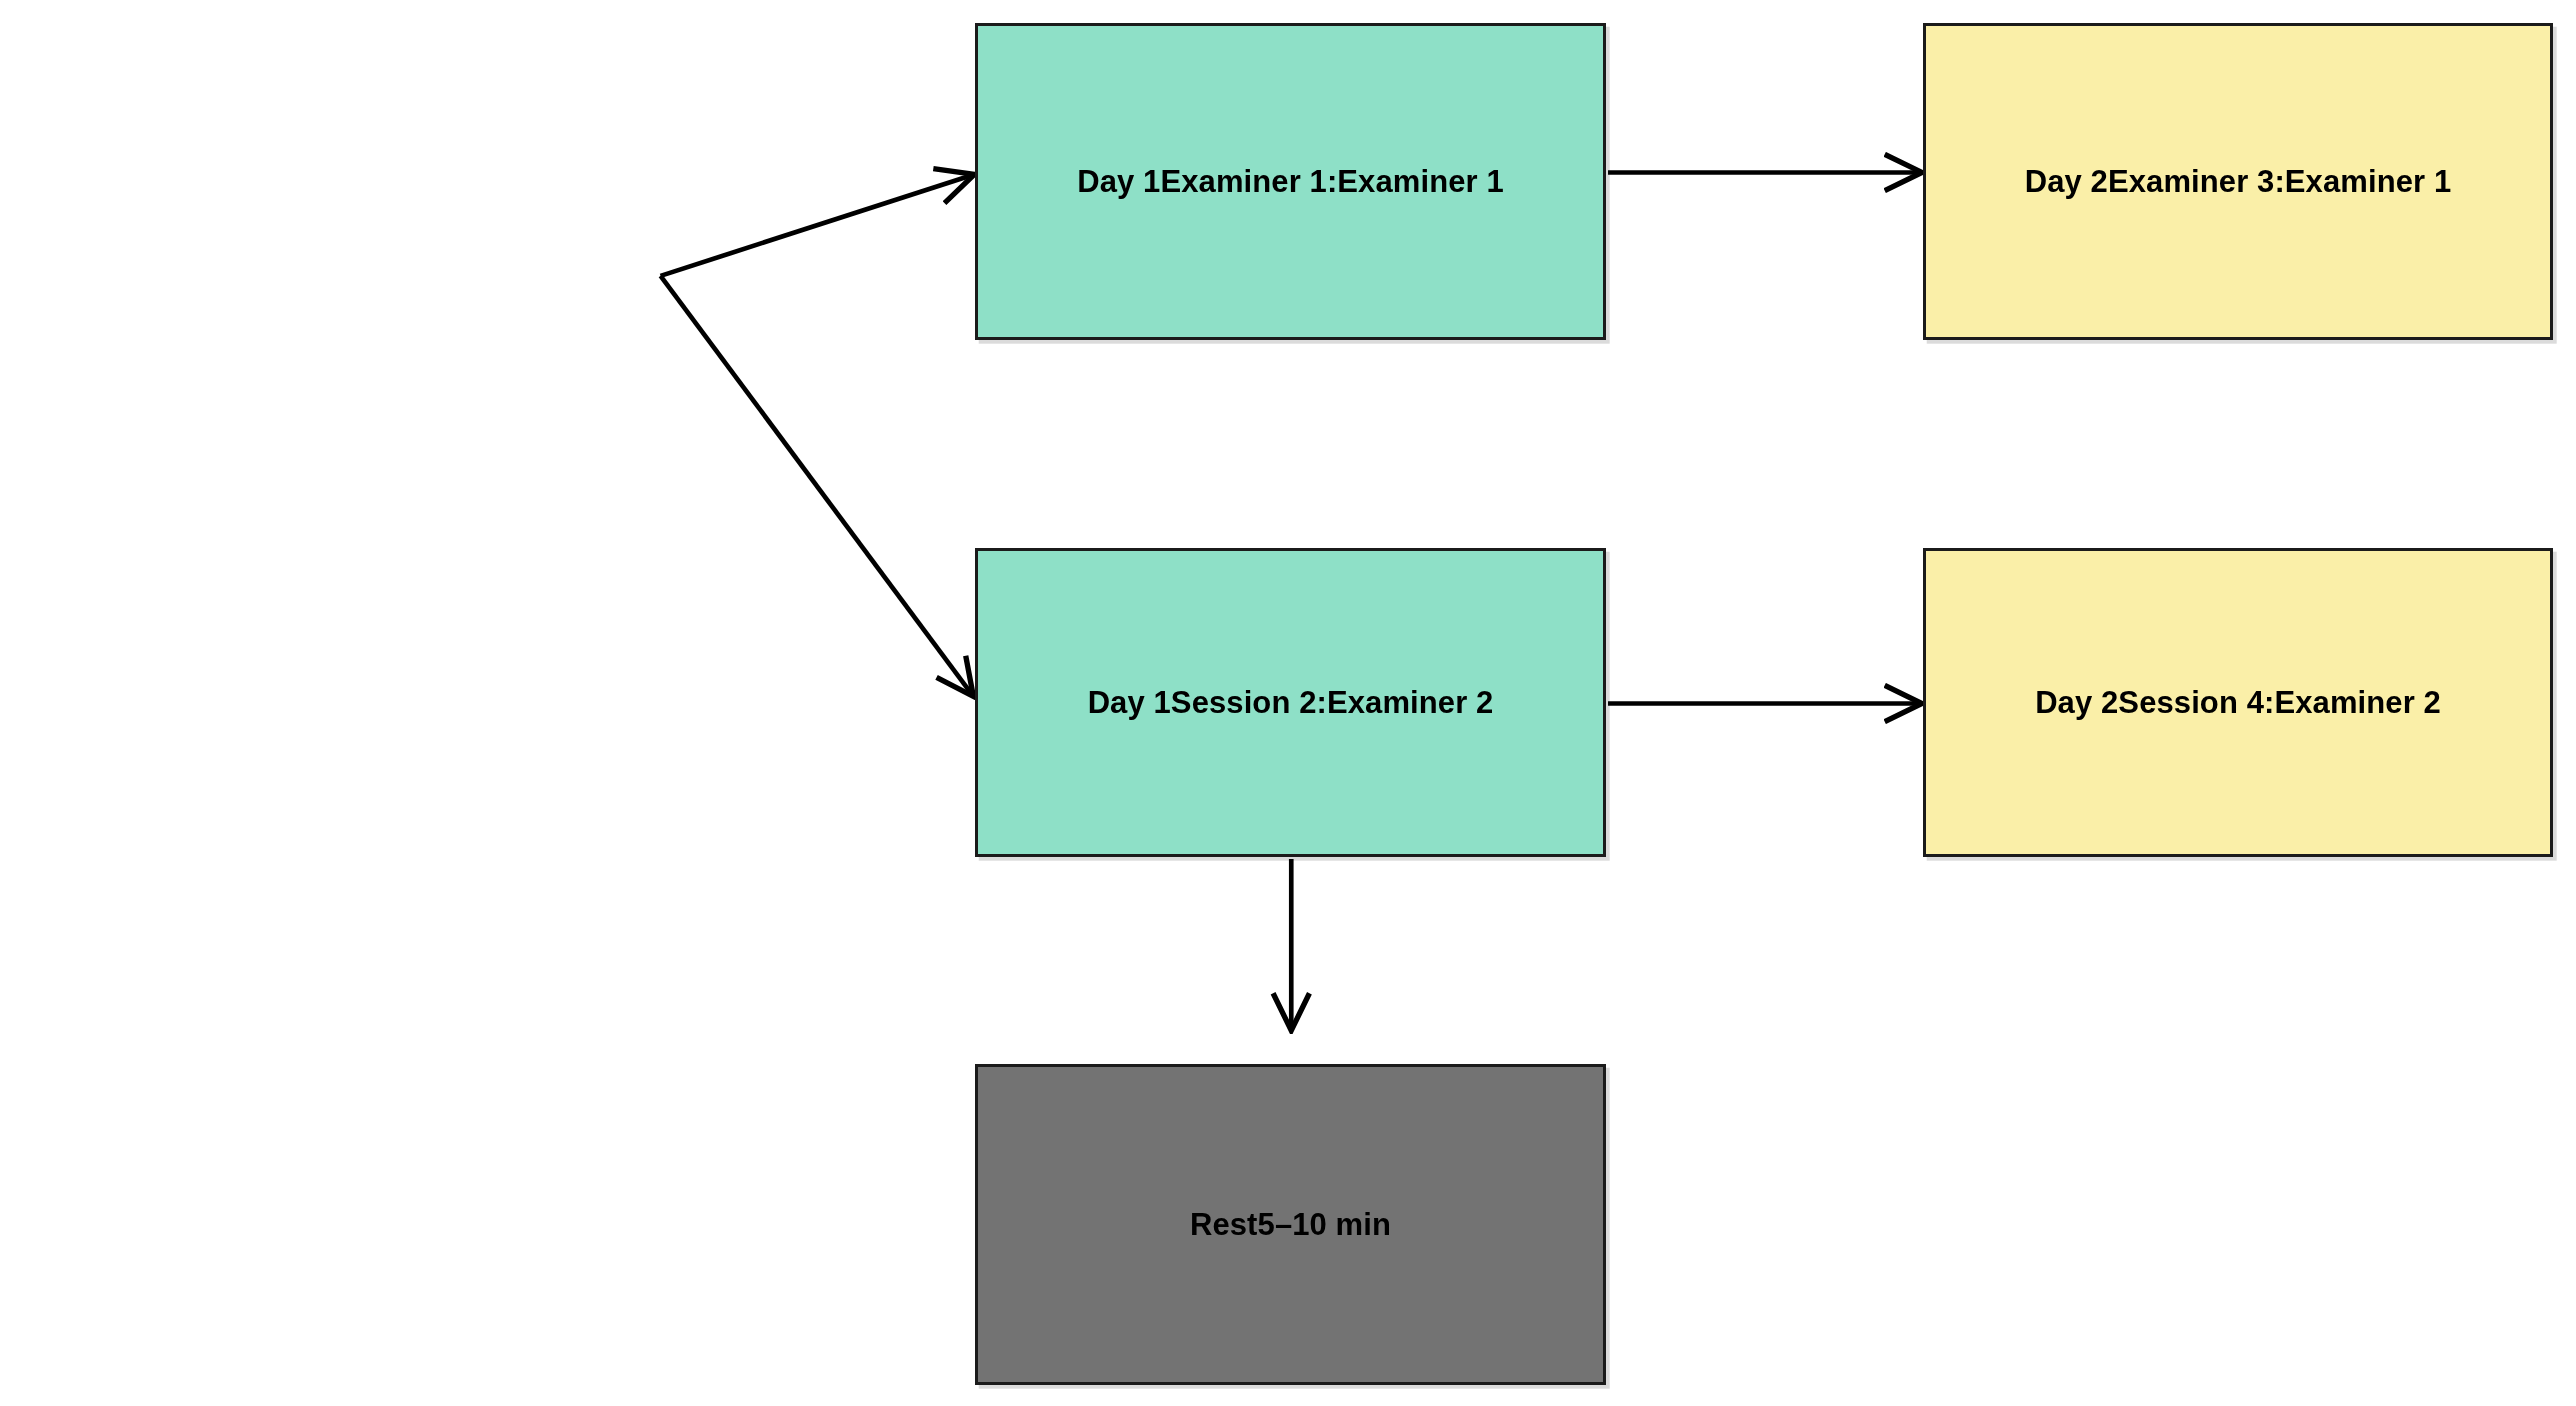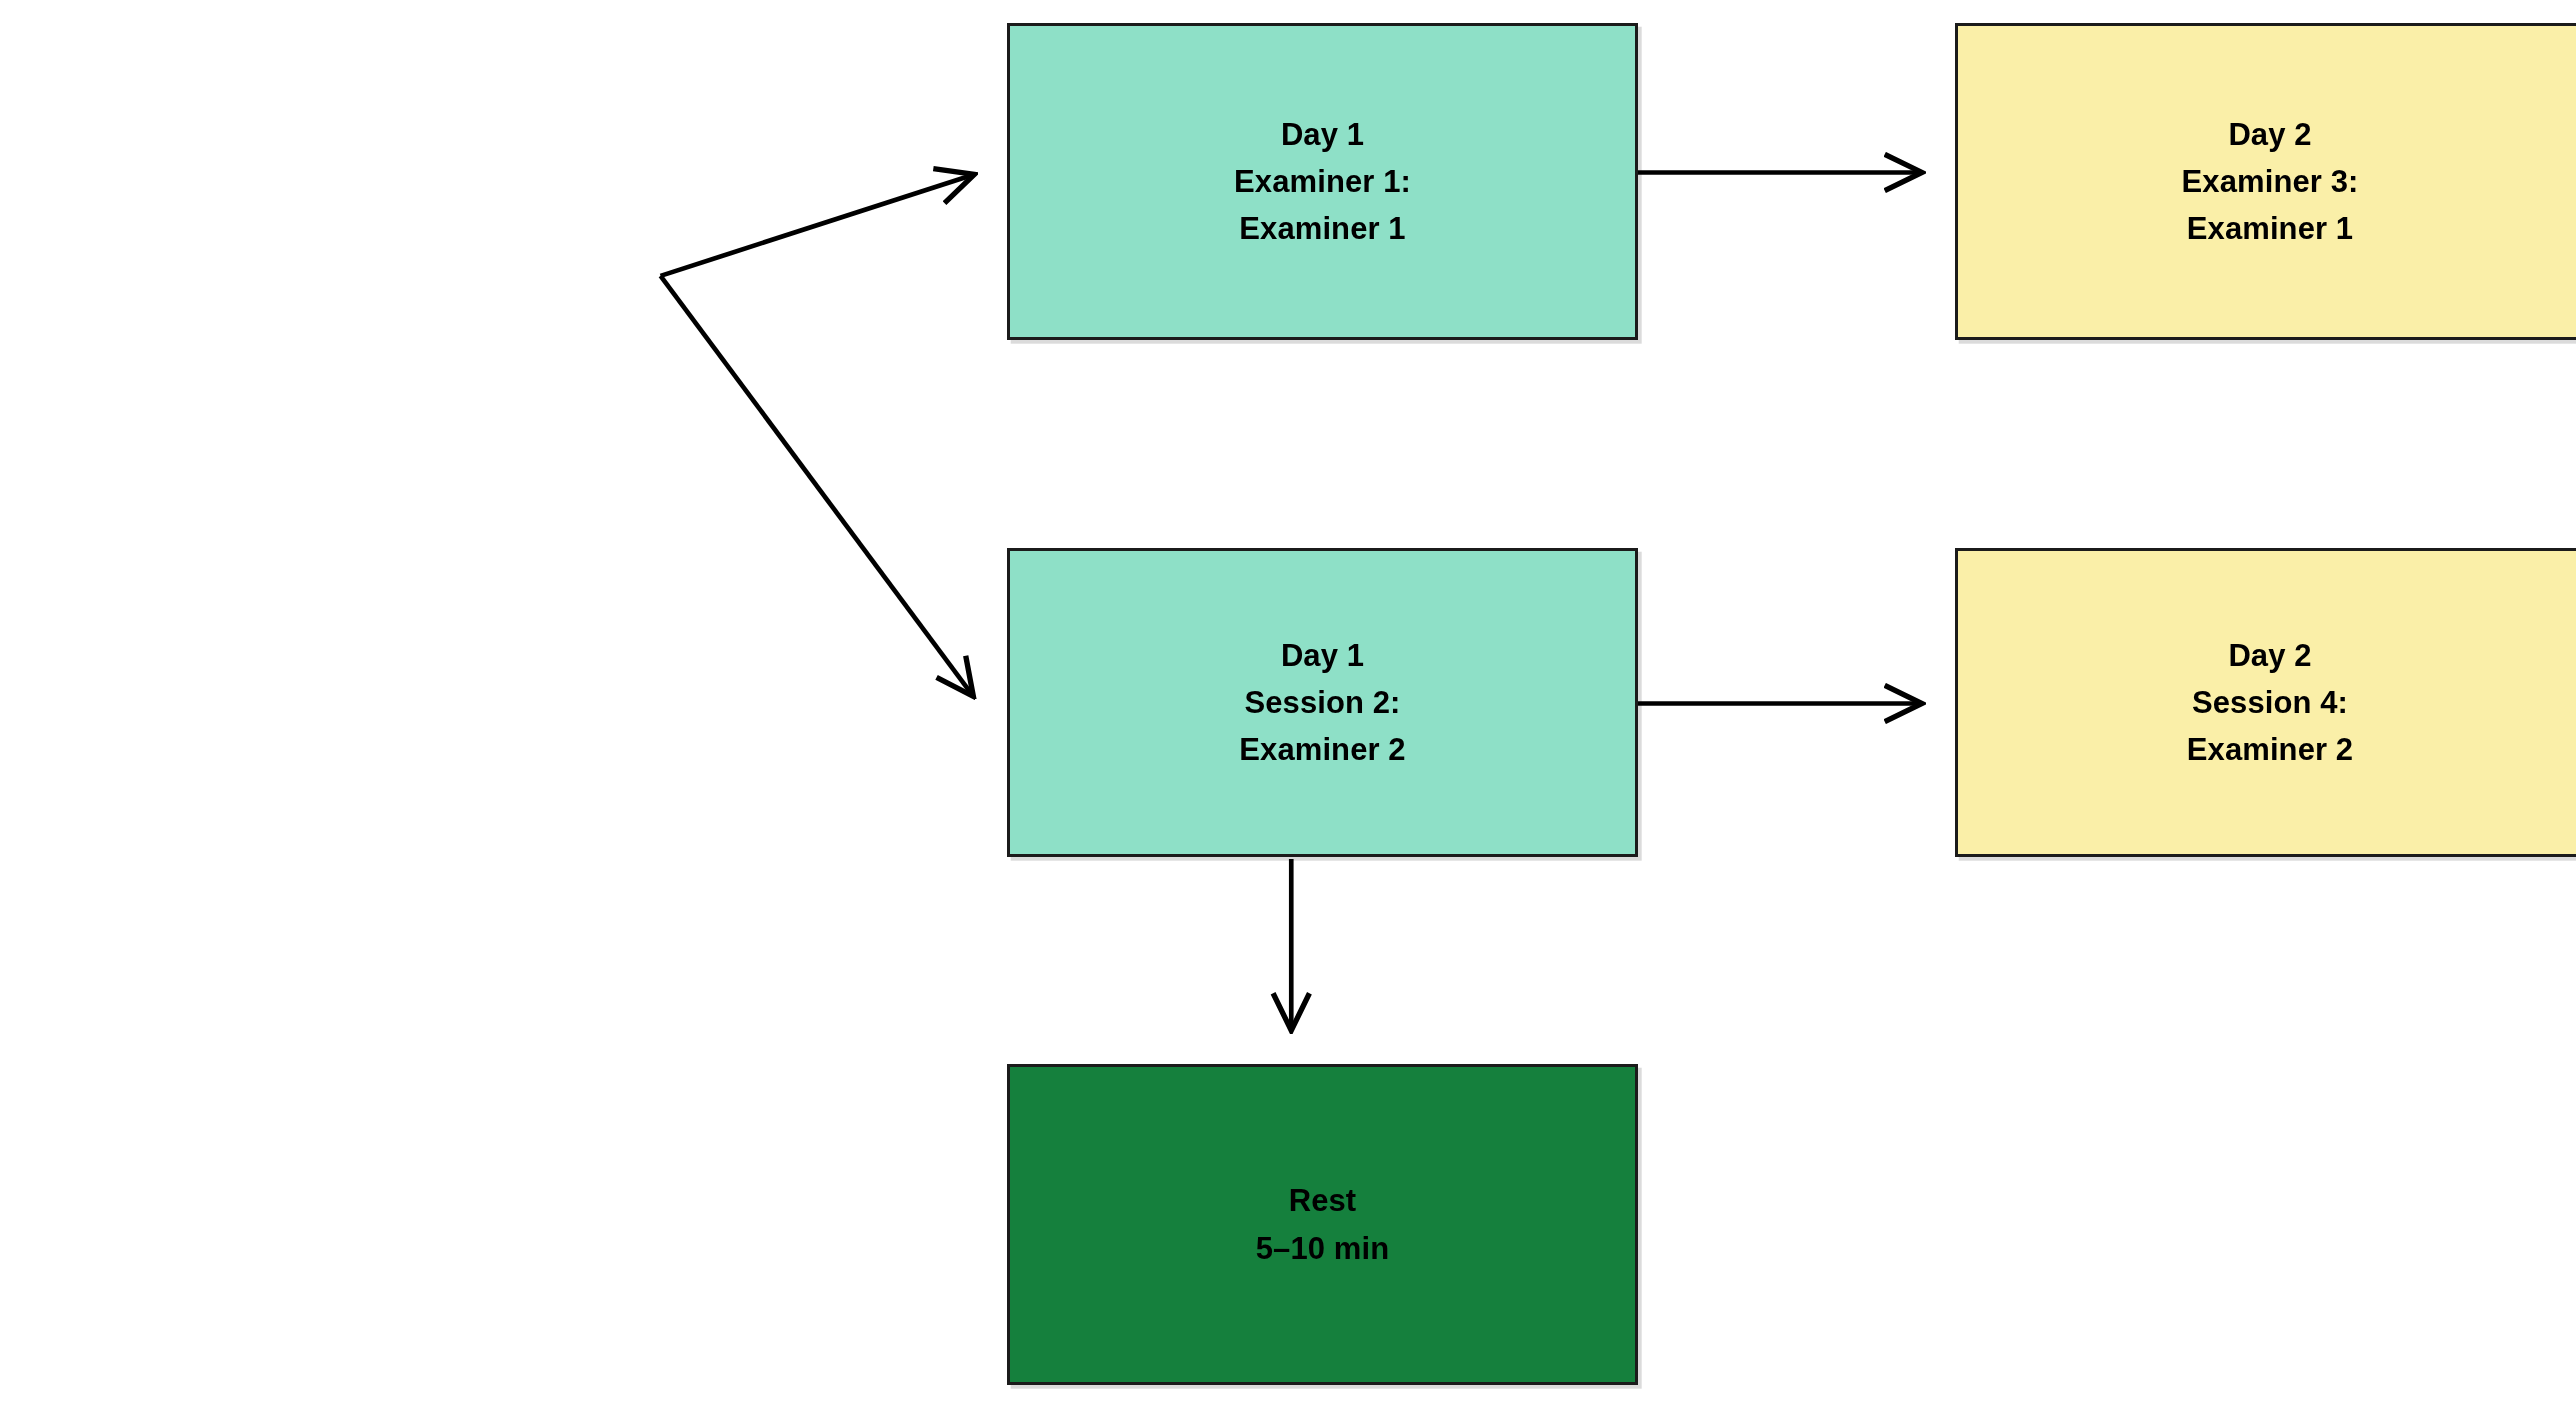--- a/index.html
+++ b/index.html
@@ -14,31 +14,30 @@
     height: 1407px;
     background: #ffffff;
     font-family: "Liberation Sans", sans-serif;
     overflow: hidden;
   }
   .node {
     position: absolute;
     box-sizing: border-box;
     border: 3.7px solid #1b1b1b;
     display: flex;
-    flex-direction: column;
+    flex-direction: row;
     align-items: center;
     justify-content: center;
     text-align: center;
     color: #000000;
     font-weight: bold;
     font-size: 31px;
     line-height: 1.52;
     letter-spacing: 0.1px;
     box-shadow: 3.7px 3.7px 0 rgba(0,0,0,0.14);
-    margin-left: 32px;
   }
   .node .line { display: block; white-space: nowrap; }
 
   #svg-edges {
     position: absolute;
     left: 0;
     top: 0;
     width: 2576px;
     height: 1407px;
     pointer-events: none;
@@ -81,19 +80,19 @@
     <span class="line">Session 2:</span>
     <span class="line">Examiner 2</span>
   </div>
 
   <div class="node" style="left: 1923px; top: 548px; width: 630px; height: 309px; background: rgb(250, 239, 168); border-color: rgb(27, 27, 27); color: rgb(0, 0, 0);">
     <span class="line">Day 2</span>
     <span class="line">Session 4:</span>
     <span class="line">Examiner 2</span>
   </div>
 
-  <div class="node" style="left: 975px; top: 1064px; width: 631px; height: 321px; background: #15803d; border-color: rgb(27, 27, 27); color: rgb(0, 0, 0);">
+  <div class="node" style="left: 975px; top: 1064px; width: 631px; height: 321px; background: #737373; border-color: rgb(27, 27, 27); color: rgb(0, 0, 0);">
     <span class="line">Rest</span>
     <span class="line">5–10 min</span>
   </div>
 
 </div>
 
 
 </body></html>

